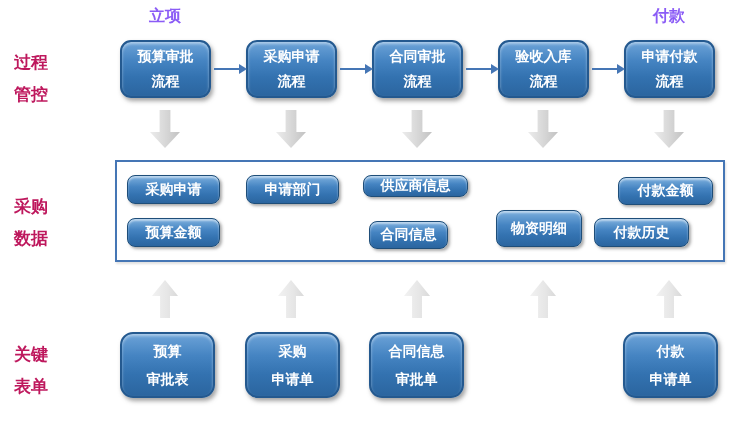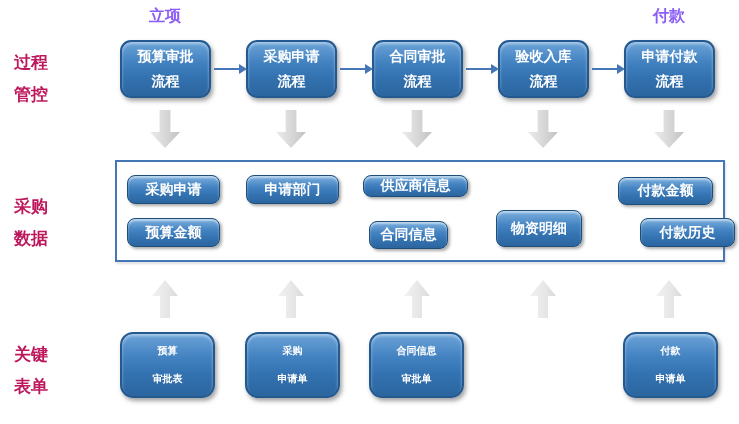--- a/index.html
+++ b/index.html
@@ -128,21 +128,21 @@
   .form-box {
     position: absolute;
     top: 332px;
     width: 95px;
     height: 66px;
     border-radius: 13px;
     border: 2px solid #24598f;
     background: linear-gradient(180deg, #6ca3d8 0%, #4584c2 35%, #3372b0 65%, #2b659f 100%);
     box-shadow: 2px 3px 4px rgba(90,90,90,0.55), inset 0 2px 3px rgba(255,255,255,0.45);
     color: #ffffff;
-    font-size: 10px;
+    font-size: 14px;
     font-weight: bold;
     line-height: 28px;
     display: flex;
     flex-direction: column;
     align-items: center;
     justify-content: center;
     text-align: center;
   }
 </style>
 </head>
@@ -204,21 +204,21 @@
   <div class="data-chip" style="left:246px; top:175px; width:93px; height:29px">申请部门</div>
 
   <div class="data-chip" style="left:127px; top:218px; width:93px; height:29px">预算金额</div>
 
   <div class="data-chip" style="left:363px; top:175px; width:105px; height:22px">供应商信息</div>
   <div class="data-chip" style="left:369px; top:221px; width:79px; height:28px">合同信息</div>
 
   <div class="data-chip" style="left:496px; top:210px; width:86px; height:37px">物资明细</div>
 
   <div class="data-chip" style="left:618px; top:177px; width:95px; height:28px">付款金额</div>
-  <div class="data-chip" style="left:640px; top:218px; width:95px; height:29px">付款历史</div>
+  <div class="data-chip" style="left:594px; top:218px; width:95px; height:29px">付款历史</div>
 
   <div class="up-arrow" style="left:152px"></div>
   <div class="up-arrow" style="left:278px"></div>
   <div class="up-arrow" style="left:404px"></div>
   <div class="up-arrow" style="left:530px"></div>
   <div class="up-arrow" style="left:656px"></div>
 
   <div class="form-box" style="left:120px">
     <span>预算</span>
     <span>审批表</span>

